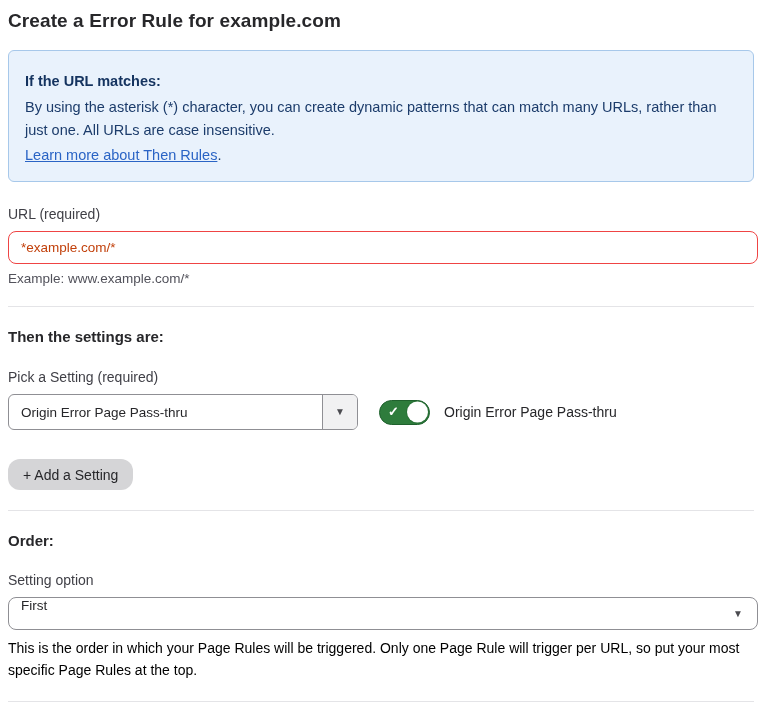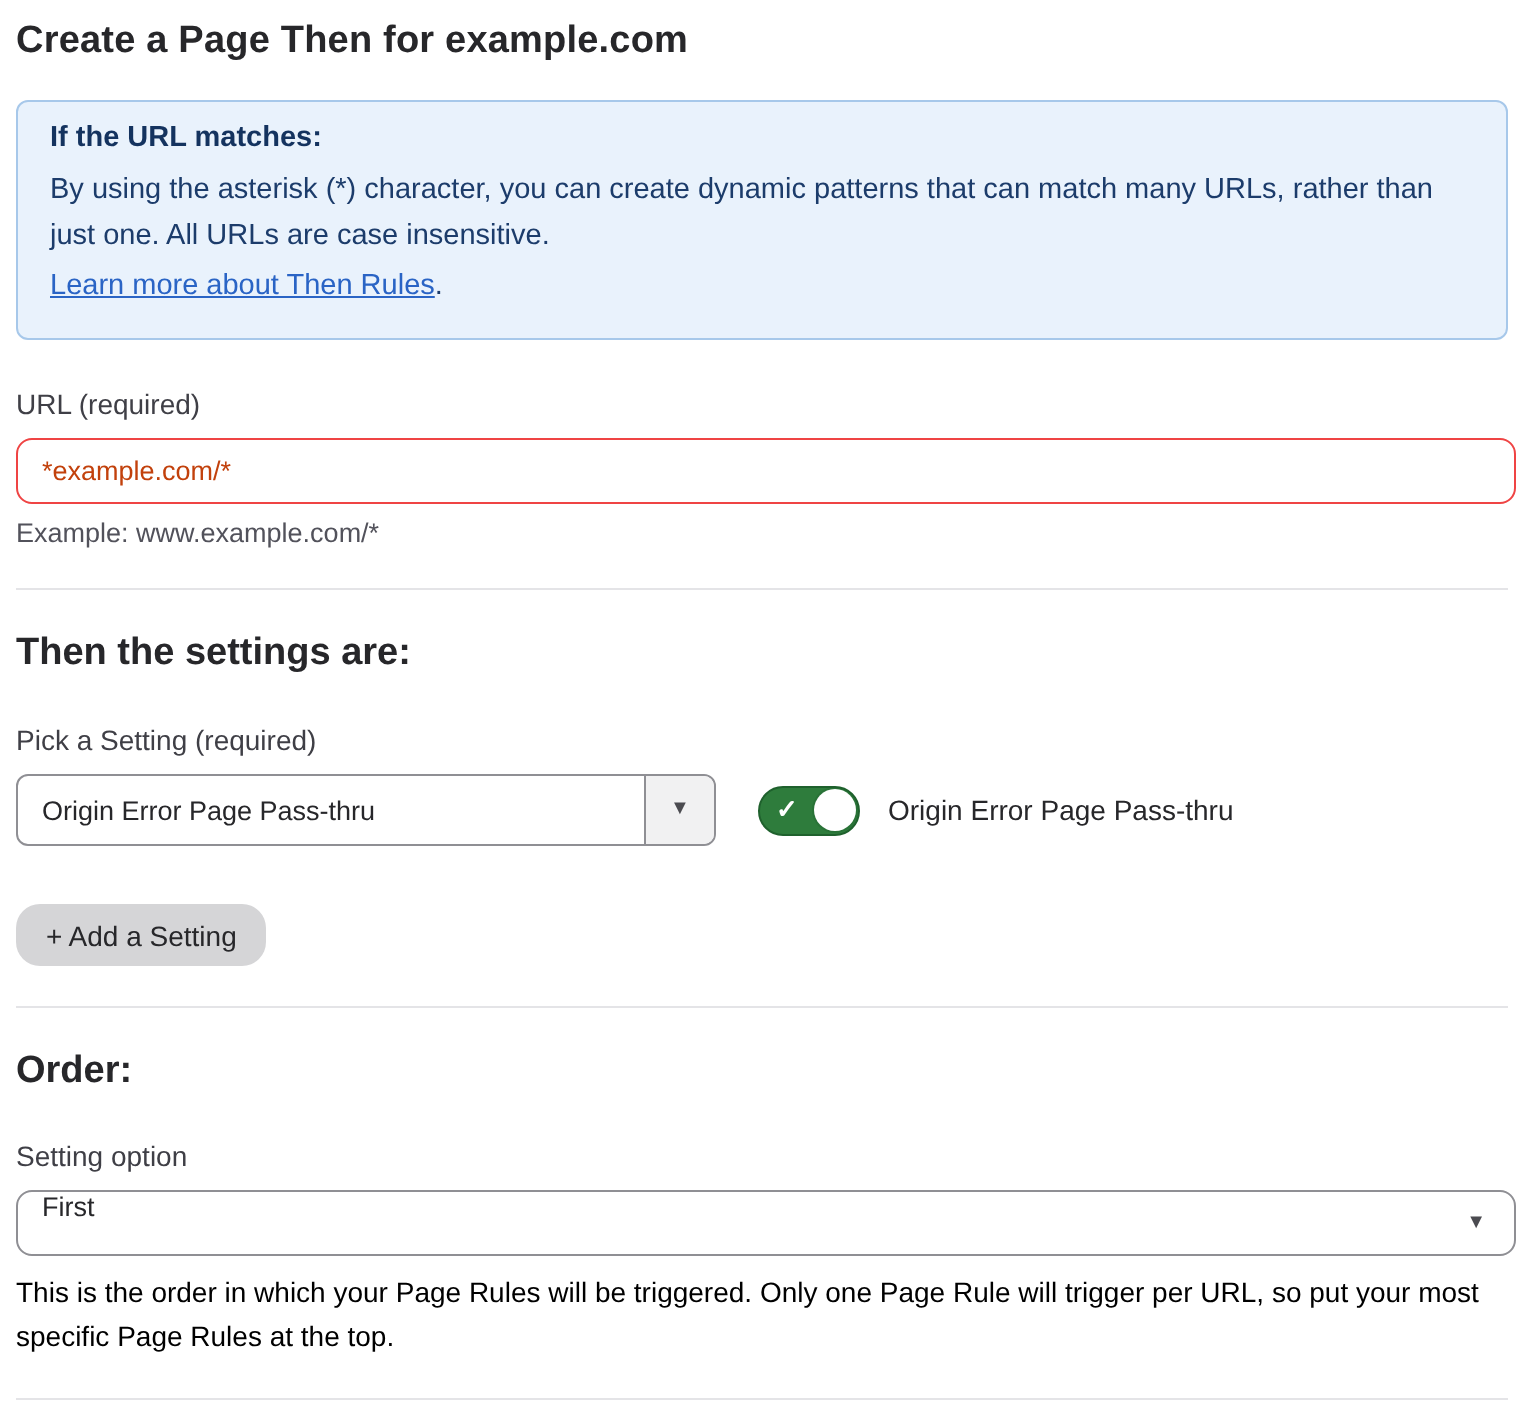--- a/index.html
+++ b/index.html
@@ -18,21 +18,21 @@
     color: #27272a;
     margin: 2px 0 18px 0;
     letter-spacing: 0.1px;
   }
 
   
   .info-box {
     background: #e9f2fc;
     border: 1px solid #a7c8ea;
     border-radius: 6px;
-    padding: 10px 16px 14px 16px;
+    padding: 22px 16px 14px 16px;
     margin-bottom: 24px;
   }
   .info-box .info-heading {
     font-weight: 700;
     color: #14335f;
     font-size: 14.5px;
     margin-bottom: 7px;
   }
   .info-box .info-body {
     color: #1c3c6b;
@@ -77,21 +77,21 @@
     margin-top: 7px;
   }
 
   .divider {
     border: none;
     border-top: 1px solid #e4e4e7;
     margin: 20px 0 0 0;
   }
 
   .section-heading {
-    font-size: 19px;
+    font-size: 15px;
     font-weight: 700;
     color: #27272a;
     margin: 21px 0 0 0;
   }
 
   
   .setting-row { display: flex; align-items: center; margin-top: 9px; }
   .setting-select {
     display: flex;
     align-items: stretch;
@@ -214,21 +214,21 @@
   .mt-label-url { margin-top: 0; }
   .url-section { margin-top: 1px; }
   .settings-label { margin-top: 24px; }
   .order-label { margin-top: 23px; }
 </style>
 </head>
 <body>
 
 <div class="container">
 
-  <h1 class="page-title">Create a Page Then for example.com</h1>
+  <h1 class="page-title">Create a Error Rule for example.com</h1>
 
   <div class="info-box">
     <div class="info-heading">If the URL matches:</div>
     <div class="info-body">By using the asterisk (*) character, you can create dynamic patterns that can match many URLs, rather than just one. All URLs are case insensitive.</div>
     <div class="info-link-line"><a class="info-link">Learn more about Then Rules</a><span>.</span></div>
   </div>
 
   <div class="url-section">
     <div class="field-label mt-label-url">URL (required)</div>
     <input class="text-input" type="text" value="*example.com/*" style="">

